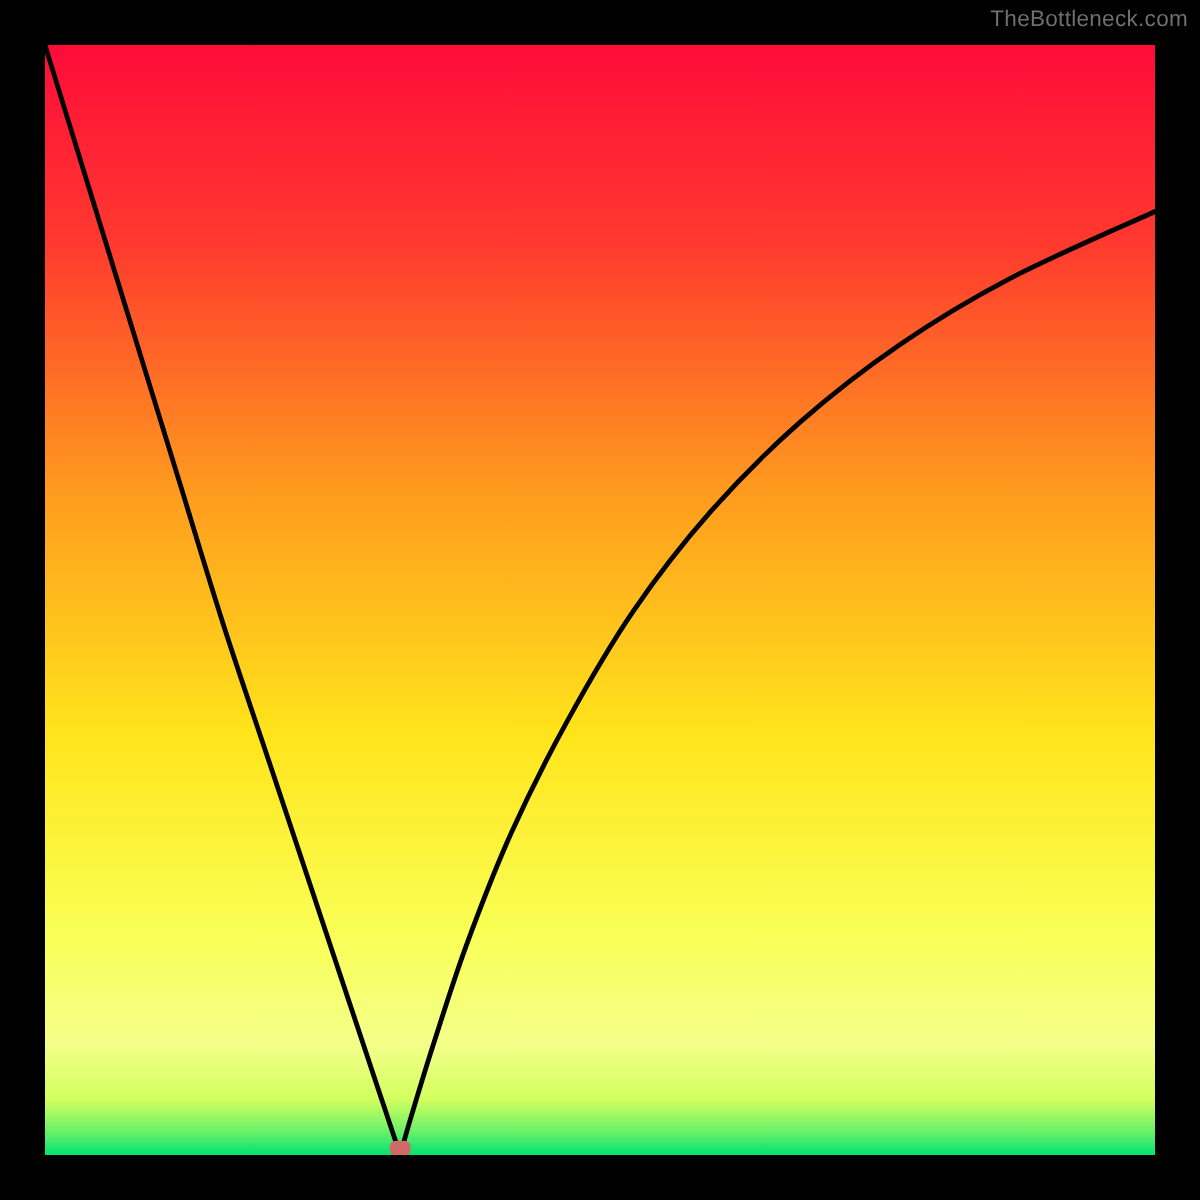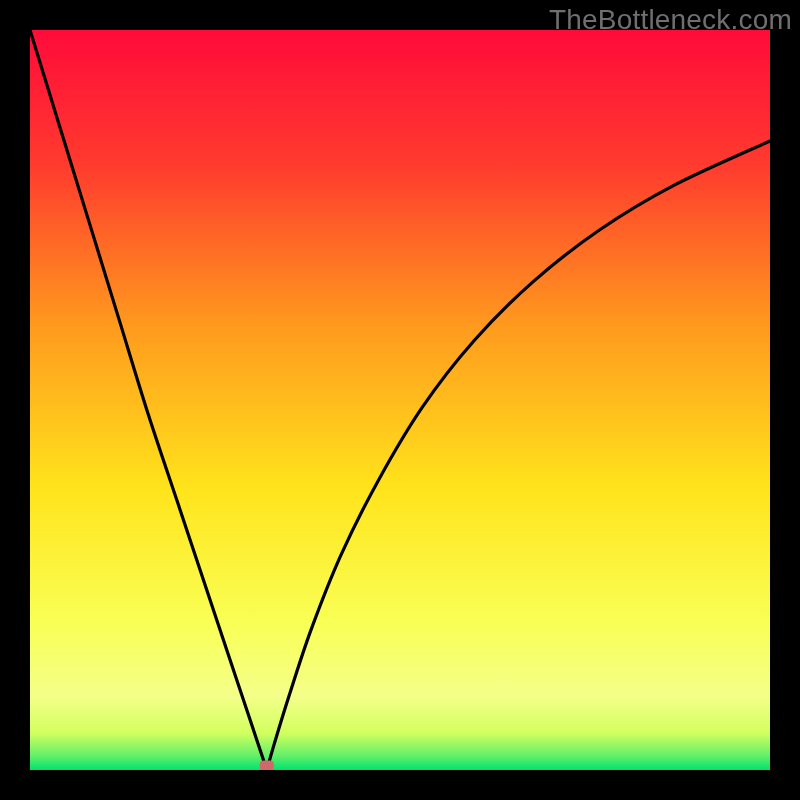--- a/index.html
+++ b/index.html
@@ -38,21 +38,21 @@
     top: 0;
     left: 0;
     width: 740px;
     height: 740px;
   }
   .watermark {
     position: absolute;
     top: 4px;
     right: 8px;
     color: #6f6f6f;
-    font-size: 28px;
+    font-size: 15px;
     font-weight: 400;
     letter-spacing: 0.2px;
   }
 </style>
 </head>
 <body>
 
 <div class="frame">
   <div class="watermark">TheBottleneck.com</div>
 

